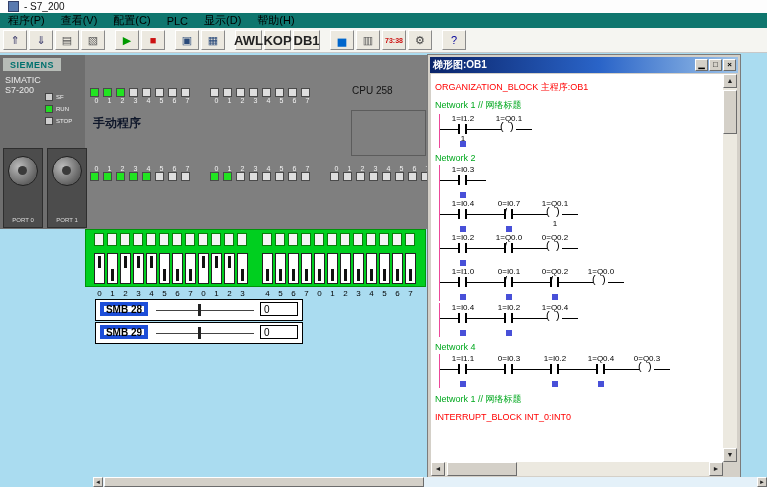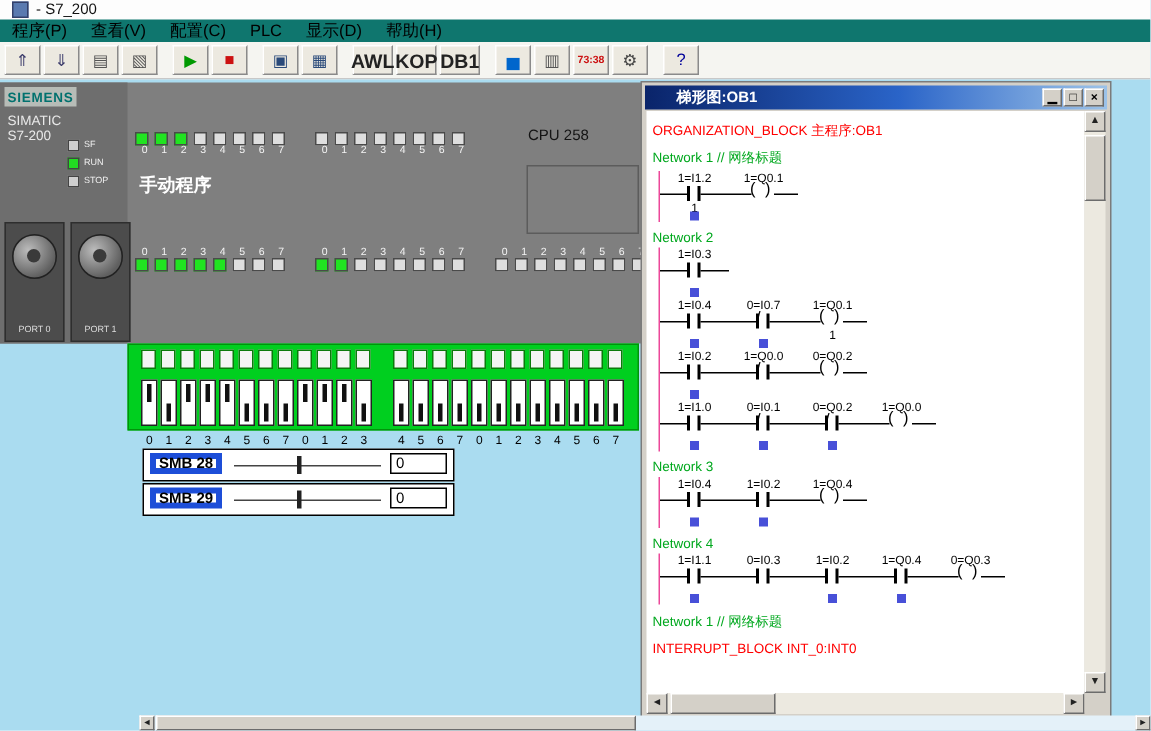--- a/index.html
+++ b/index.html
@@ -23,21 +23,21 @@
   .tbtn.ttxt{width:27px;font-size:13px;font-weight:bold;color:#222}
   .tbtn.gap{margin-left:8px}
   .tbtn .small{font-size:7px;font-weight:bold}
 
   
   #mdi{position:absolute;left:0;top:53px;width:767px;height:434px;background:#aadcf0}
 
   
   #sim{position:absolute;left:0;top:2px;width:428px;height:174px;background:#7f7f7f}
   #sim-left{position:absolute;left:0;top:0;width:85px;height:100%;background:#6e6e6e}
-  #siemens-logo{position:absolute;left:3px;top:3px;width:48px;height:13px;background:#b7bcb7;
+  #siemens-logo{position:absolute;left:3px;top:3px;width:58px;height:13px;background:#b7bcb7;
                 color:#00716e;font-size:9px;font-weight:bold;letter-spacing:.5px;
                 display:flex;align-items:center;justify-content:center}
   #model{position:absolute;left:5px;top:20px;color:#e9e9e9;font-size:9px;line-height:10px}
   #status-leds{position:absolute;left:45px;top:38px}
   .sled{display:flex;align-items:center;gap:3px;margin-bottom:4px}
   .sled .dot{width:6px;height:6px;border:1px solid #444;background:#cfcfcf}
   .sled.on .dot{background:#22dd22}
   .sl-lab{font-size:6px;color:#f0f0f0}
   #ports{position:absolute;left:3px;top:93px;display:flex;gap:4px}
   .port{width:38px;height:78px;background:#4c4c4c;border:1px solid #2e2e2e;position:relative}
@@ -46,21 +46,21 @@
   .port-face::after{content:"";position:absolute;left:9px;top:9px;width:9px;height:9px;
                     border-radius:50%;background:#3a3a3a}
   .port-label{position:absolute;left:0;right:0;bottom:4px;text-align:center;font-size:6px;color:#ddd}
   #out-groups{position:absolute;left:90px;top:33px;display:flex;gap:16px}
   #in-groups{position:absolute;left:90px;top:110px;display:flex;gap:16px}
   .ledgrp{display:flex;flex-direction:column}
   .ledline{display:flex}
   .led{width:7px;height:7px;border:1px solid #4a4a4a;margin-right:4px;background:#dedede}
   .led.on{background:#21e421}
   .lnum{width:13px;text-align:center;font-size:7px;color:#f4f4f4}
-  #program-label{position:absolute;left:93px;top:60px;font-size:12px;font-weight:bold;color:#ffffff}
+  #program-label{position:absolute;left:93px;top:60px;font-size:12px;font-weight:bold;color:#0f172a}
   #cpu-label{position:absolute;left:352px;top:30px;font-size:10px;color:#141414}
   #cpu-box{position:absolute;left:351px;top:55px;width:73px;height:44px;border:1px solid #5c5c5c}
 
   
   #greenstrip{position:absolute;left:85px;top:176px;width:341px;height:58px;background:#00cf1f;
               border:1px solid #00940a;box-sizing:border-box;padding:3px 0 0 8px}
   #term-row{display:flex;height:13px;margin-bottom:7px}
   .term{width:8px;height:11px;background:#f4f4f4;border:1px solid #0b7a0b;margin-right:3px}
   #switch-row{display:flex;height:30px}
   .sw{width:9px;height:29px;background:#ffffff;border:1px solid #222;margin-right:2px;
@@ -81,21 +81,21 @@
   .smb-thumb{position:absolute;left:102px;top:4px;width:3px;height:12px;background:#222}
   .smb-value{position:absolute;right:4px;top:2px;width:38px;height:14px;border:1px solid #000;
              font-size:10px;display:flex;align-items:center;padding-left:3px;box-sizing:border-box}
 
   
   #ladder-window{position:absolute;left:428px;top:2px;width:312px;height:424px;background:#d4d0c8;
                  box-shadow:0 0 0 1px #7b7b7b}
   #lw-title{position:absolute;left:2px;top:2px;right:2px;height:16px;
             background:linear-gradient(90deg,#0a246a,#2a64c8 55%,#9cc2e8);
             color:#fff;font-size:10px;font-weight:bold;display:flex;align-items:center;
-            padding-left:21px;box-sizing:border-box}
+            padding-left:3px;box-sizing:border-box}
   #lw-btns{margin-left:auto;display:flex;gap:1px;padding-right:2px}
   .lwb{width:13px;height:12px;background:#d4d0c8;border:1px solid;
        border-color:#fff #6c6c6c #6c6c6c #fff;font-size:8px;line-height:10px;
        text-align:center;color:#000;box-sizing:border-box}
   #lw-content{position:absolute;left:3px;top:19px;right:17px;bottom:17px;background:#fff;
               overflow:hidden;padding:1px 4px;box-sizing:border-box}
   #lw-vscroll{position:absolute;top:19px;right:3px;width:14px;bottom:17px;background:#ece9e0}
   #lw-hscroll{position:absolute;left:3px;bottom:3px;right:17px;height:14px;background:#ece9e0}
   #lw-corner{position:absolute;right:3px;bottom:3px;width:14px;height:14px;background:#d4d0c8}
   .sarrow{position:absolute;width:14px;height:14px;background:#d4d0c8;border:1px solid;
@@ -552,21 +552,20 @@
             </div>
             <div class="lcell coil last">
               <div class="llab">1=Q0.0</div>
               <div class="wl"></div>
               <div class="wr"></div>
               <span class="par p1">(</span>
               <span class="par p2">)</span>
             </div>
           </div>
         </div>
-        <div class="lnet-title">Network 3</div>
         <div class="rungs">
           <div class="lrow">
             <div class="lcell contact">
               <div class="llab">1=I0.4</div>
               <div class="wl"></div>
               <div class="wr"></div>
               <div class="cbar b1"></div>
               <div class="cbar b2"></div>
               <div class="lmark"></div>
             </div>

